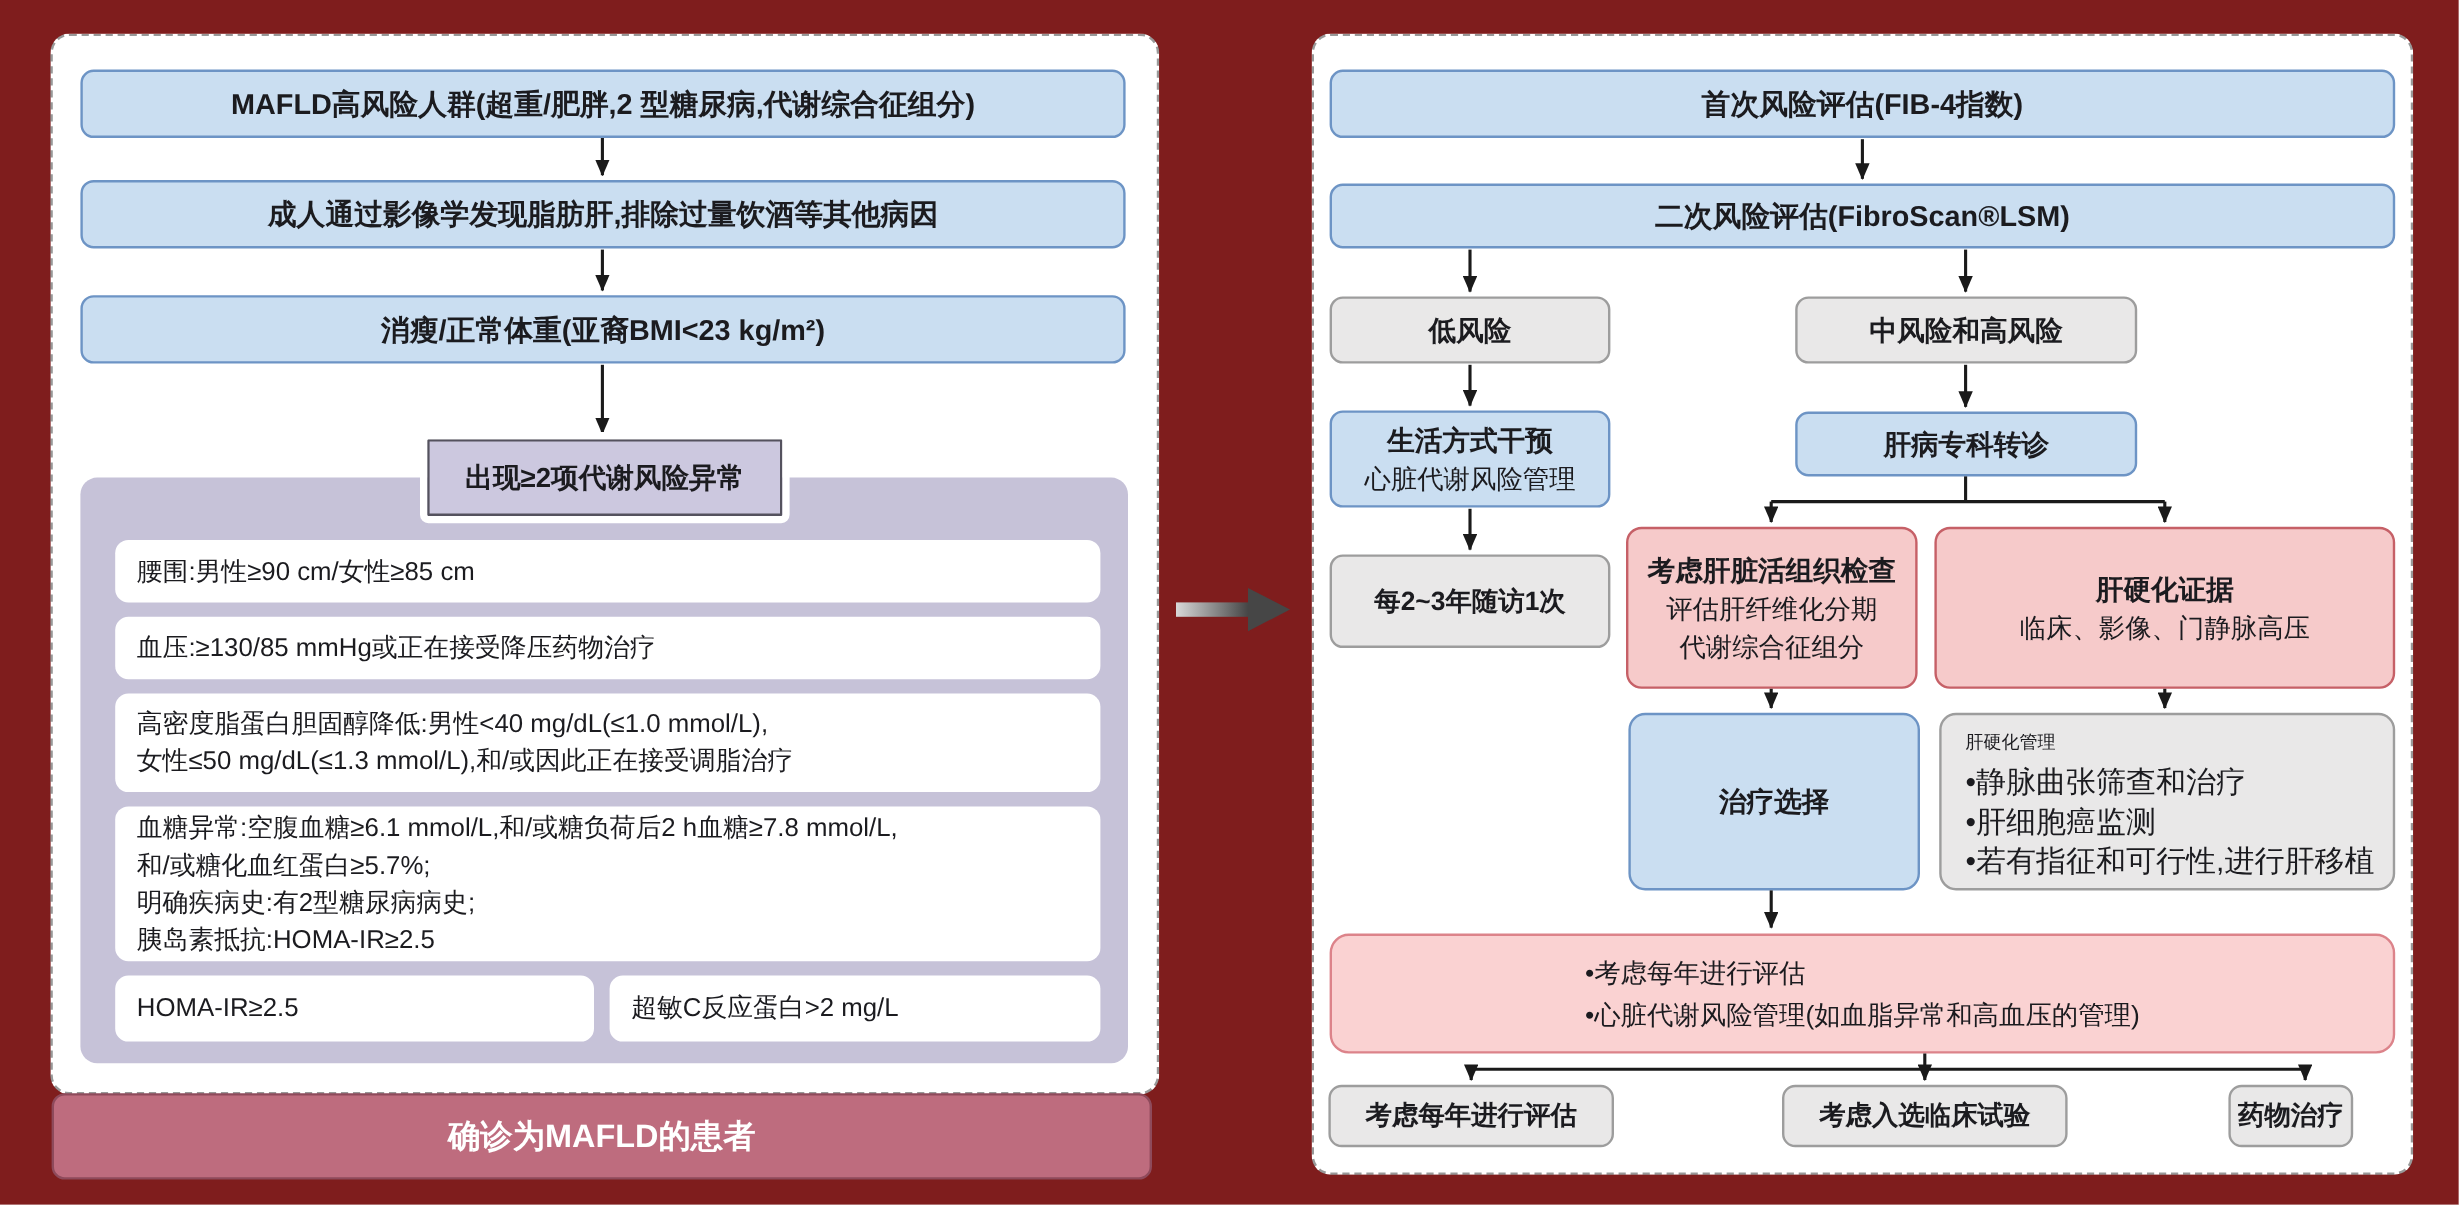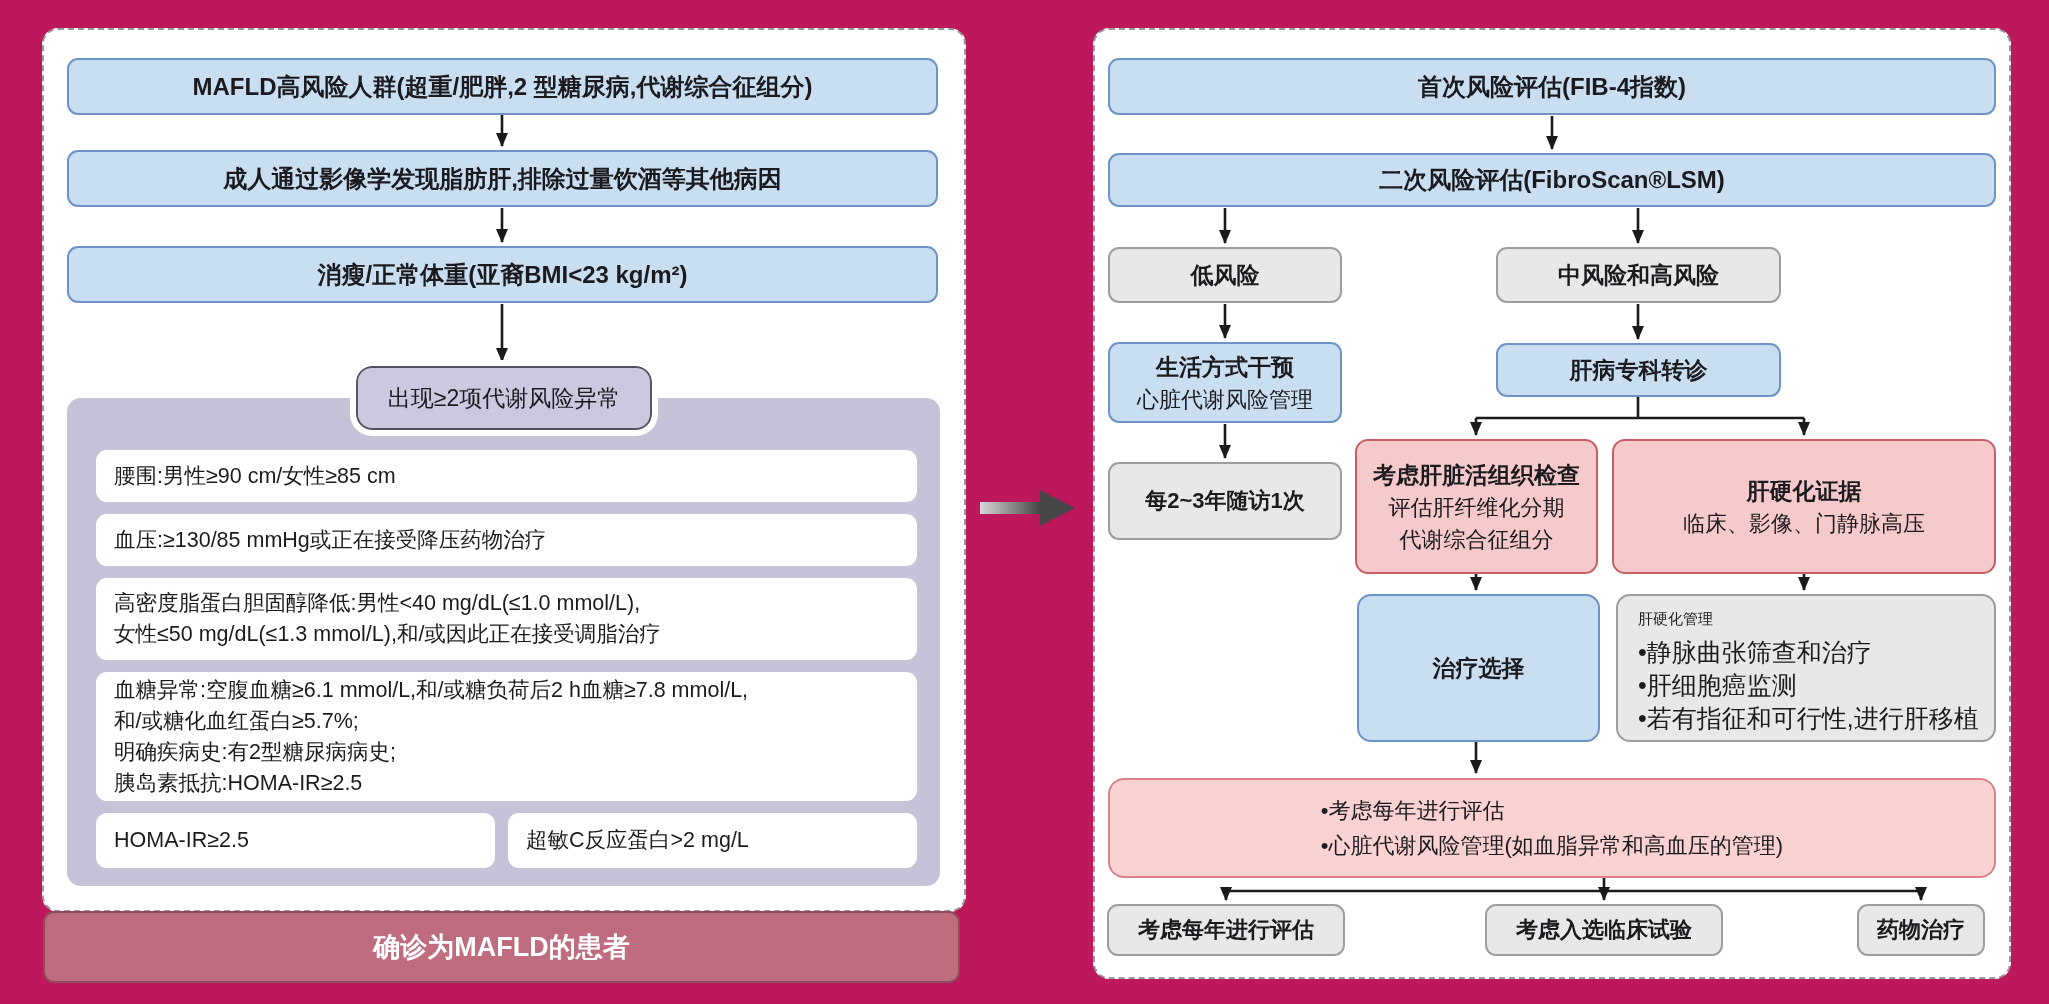--- a/index.html
+++ b/index.html
@@ -1,31 +1,31 @@
 <!DOCTYPE html>
 <html><head>
 <meta charset="utf-8">
 <style>
   html,body{margin:0;padding:0;background:#ffffff;}
   #canvas{
-    position:relative;width:2049px;height:1004px;background:#be185d;overflow:hidden;
+    position:relative;width:2049px;height:1004px;background:#7f1d1d;overflow:hidden;
     font-family:"Liberation Sans","DejaVu Sans",sans-serif;color:#1b1b1f;
   }
   .panel{
     position:absolute;border:2.5px dashed #999999;border-radius:16px;background:#ffffff;
   }
   .box{position:absolute;display:flex;align-items:center;justify-content:center;box-sizing:border-box;text-align:center;}
   .blue{background:#CADEF1;border:2.5px solid #6D94C5;border-radius:11px;font-weight:700;font-size:24px;}
   .blue-sm{background:#CADEF1;border:2.5px solid #6D94C5;border-radius:11px;font-size:23px;font-weight:700;}
   .gray{background:#E9E8E8;border:2.5px solid #9D9D9D;border-radius:11px;font-weight:700;font-size:23px;}
   .pink{background:#F6CACA;border:2.5px solid #C66067;border-radius:13px;}
   .purple-container{position:absolute;background:#C6C2D8;border-radius:14px;}
   .metabox{
-    background:#CCC8DF;border:2.5px solid #54525E;outline:6px solid #ffffff;border-radius:16px;
-    font-weight:400;font-size:23px;z-index:3;
+    background:#CCC8DF;border:2.5px solid #54525E;outline:6px solid #ffffff;border-radius:1px;
+    font-weight:700;font-size:23px;z-index:3;
   }
   .white-row{
     position:absolute;background:#ffffff;border-radius:11px;display:flex;flex-direction:column;
     justify-content:center;align-items:flex-start;padding:0 18px;box-sizing:border-box;
     font-size:21.5px;line-height:31px;text-align:left;
   }
   .red{background:#BE6C7E;border:2.5px solid #8E4A5B;border-radius:11px;color:#ffffff;font-weight:700;font-size:27px;}
   .stack{display:flex;flex-direction:column;align-items:center;justify-content:center;}
   .line-bold{font-weight:700;font-size:23px;line-height:34px;}
   .line-reg{font-weight:400;font-size:22px;line-height:32px;}
@@ -142,21 +142,21 @@
       <div>•心脏代谢风险管理(如血脂异常和高血压的管理)</div>
     </div>
   </div>
 
   <div class="box bottom-gray" style="left:1107px;top:904px;width:238px;height:52px;">
     <span>考虑每年进行评估</span>
   </div>
   <div class="box bottom-gray" style="left:1485px;top:904px;width:238px;height:52px;">
     <span>考虑入选临床试验</span>
   </div>
-  <div class="box bottom-gray" style="left:1857px;top:904px;width:128px;height:52px;text-align:center;">
+  <div class="box bottom-gray" style="left:1857px;top:904px;width:104px;height:52px;text-align:center;">
     <span>药物治疗</span>
   </div>
 
   <svg class="connectors" width="2049" height="1004" viewBox="0 0 2049 1004">
     <defs>
       <marker id="ah" markerUnits="userSpaceOnUse" markerWidth="14" markerHeight="12" refX="13" refY="6" orient="auto">
         <path d="M0,0 L14,6 L0,12 Z" fill="#1A1A1A"></path>
       </marker>
       <linearGradient id="bigarrow" x1="0" y1="0" x2="1" y2="0">
         <stop offset="0" stop-color="#d8d8d8"></stop>

